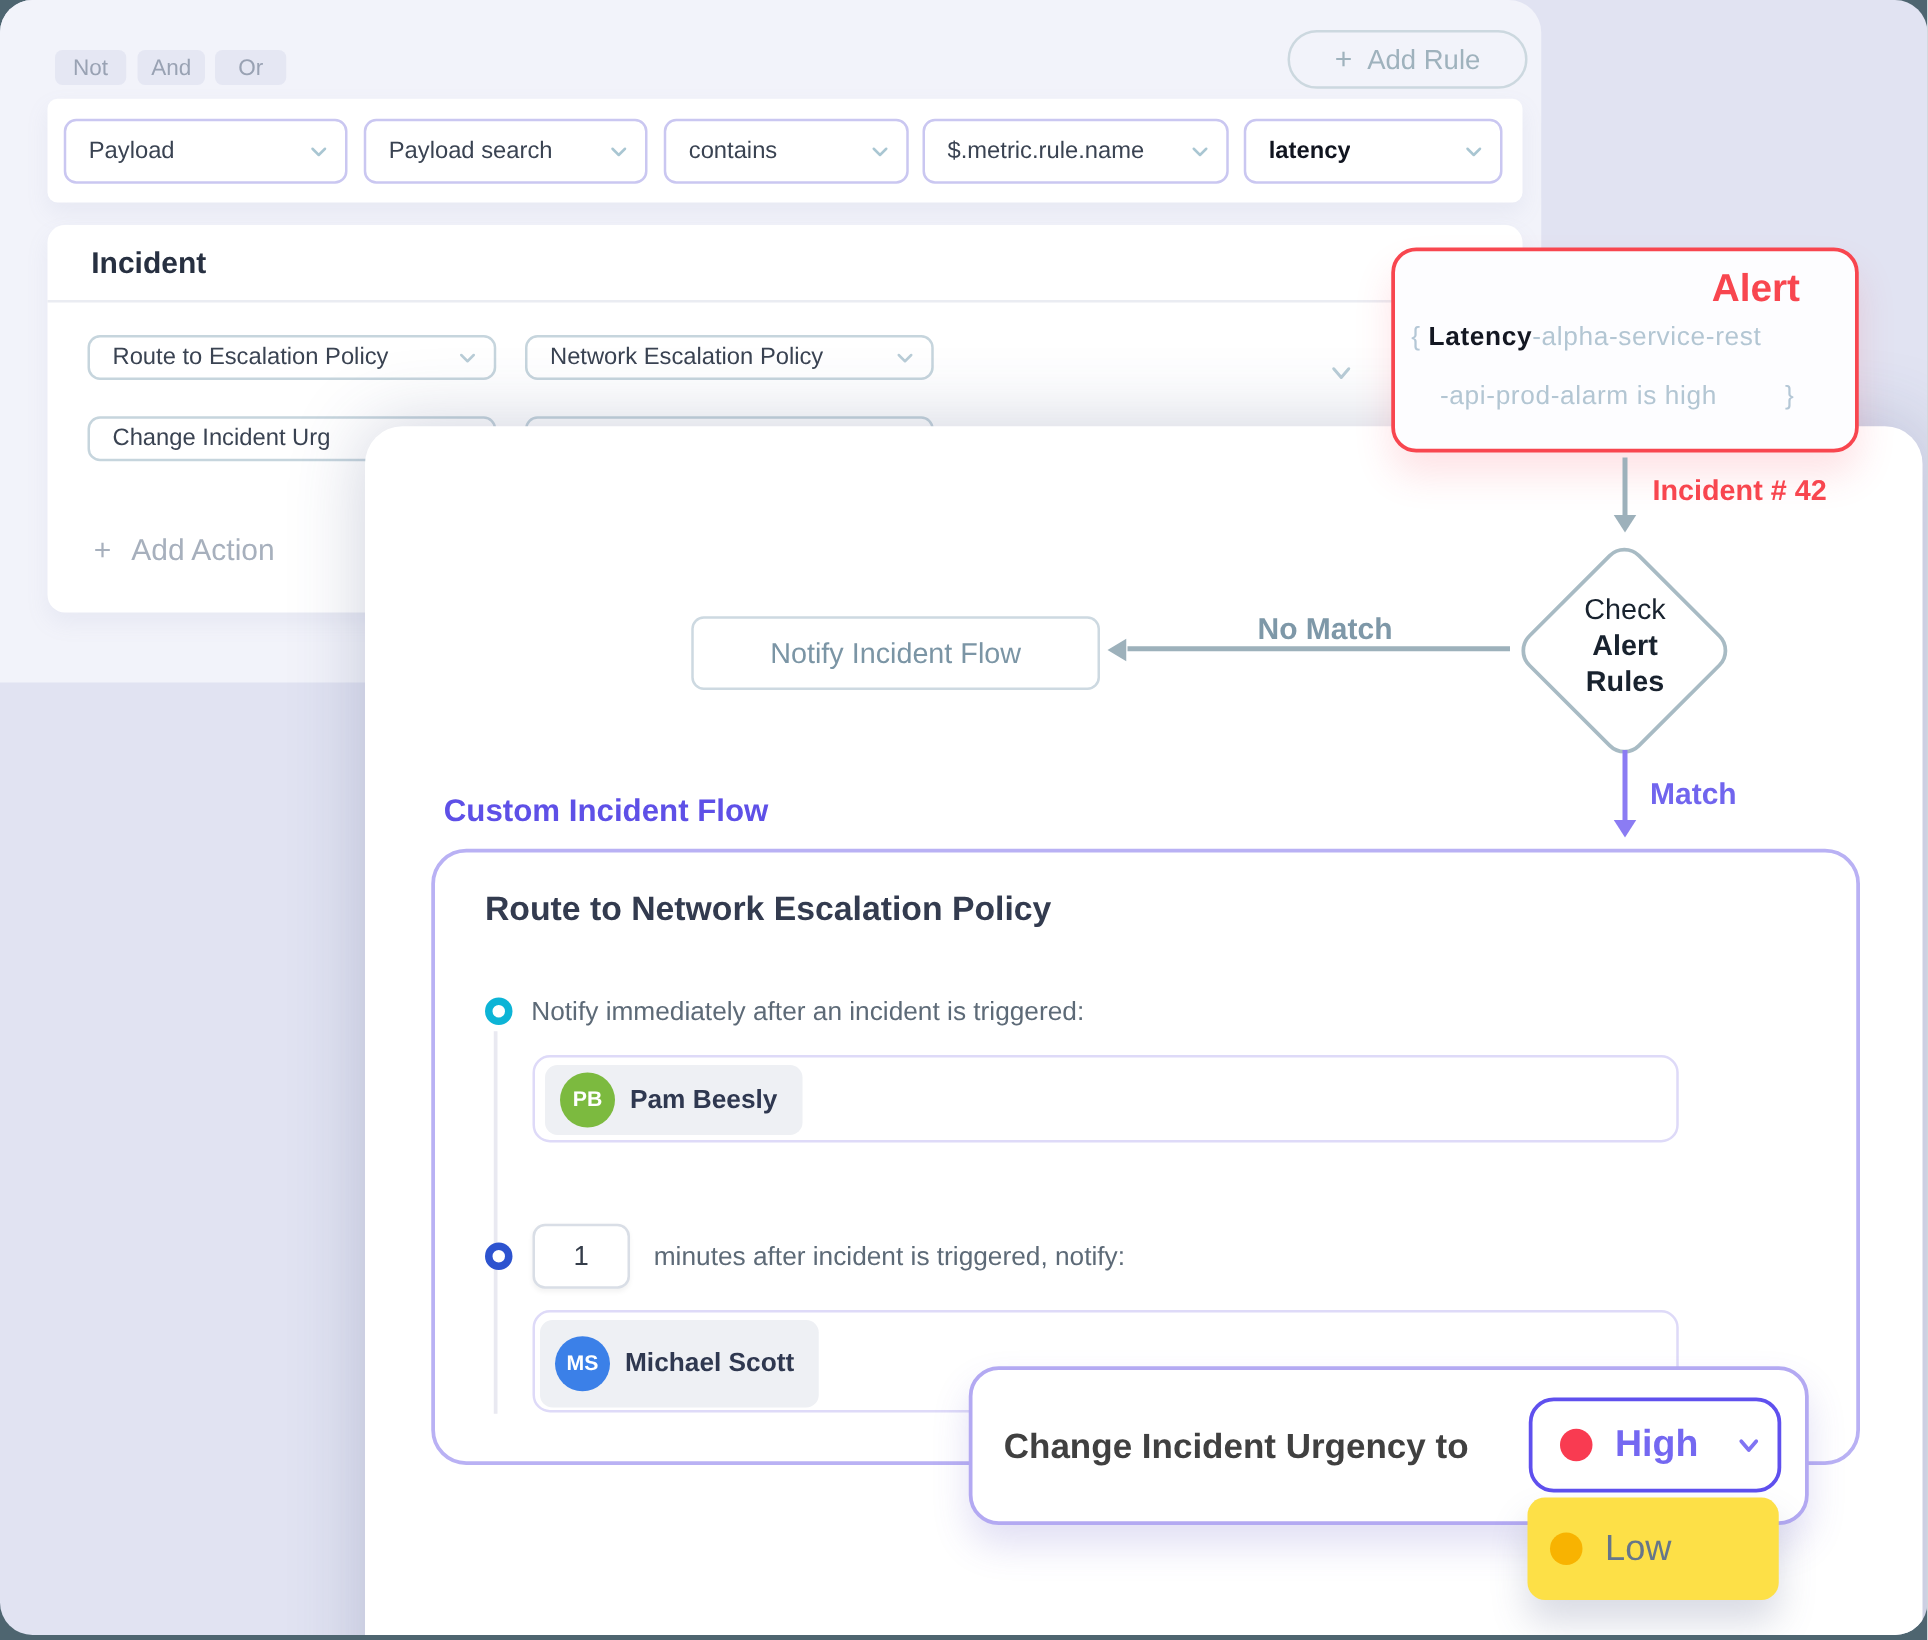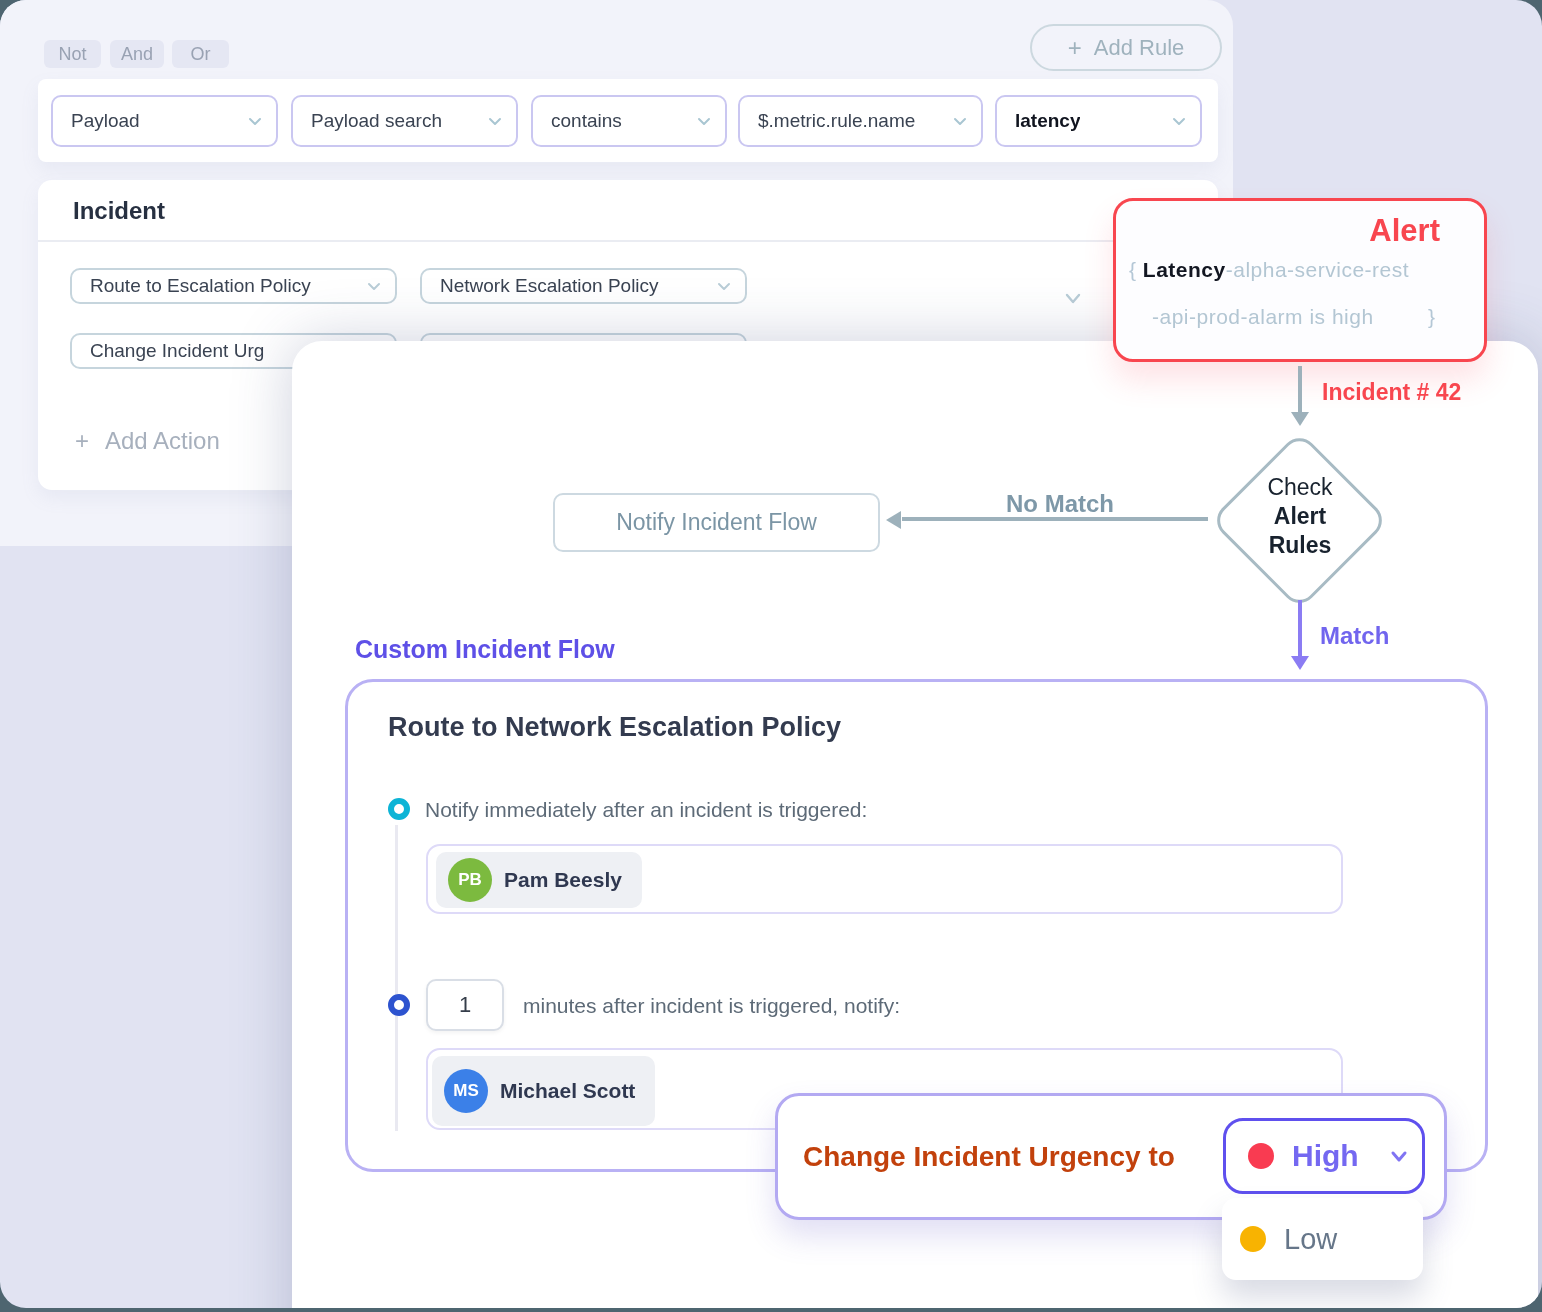--- a/index.html
+++ b/index.html
@@ -83,28 +83,28 @@
   .avatar{width:44px;height:44px;border-radius:50%;color:#fff;font-size:17px;font-weight:bold;
           display:flex;align-items:center;justify-content:center;flex:none;}
   .chip .name{font-size:21px;font-weight:bold;color:#2f3850;white-space:nowrap;padding-right:20px;}
   .numbox{left:78px;top:297px;width:78px;height:52px;border:2px solid #d9dee6;border-radius:10px;background:#fff;
           display:flex;align-items:center;justify-content:center;font-size:22px;color:#353d4a;
           box-sizing:border-box;box-shadow:0 2px 4px rgba(0,0,0,.05);}
 
   .urgency-card{left:775px;top:1093px;width:672px;height:127px;background:#fff;border:3px solid #b3a9f2;
                 border-radius:24px;box-sizing:border-box;display:flex;align-items:center;
                 box-shadow:0 16px 30px rgba(91,79,192,.18);}
-  .urgency-label{font-size:28px;font-weight:bold;color:#c2410c;margin-left:25px;white-space:nowrap;}
+  .urgency-label{font-size:28px;font-weight:bold;color:#404040;margin-left:25px;white-space:nowrap;}
   .high-dd{position:absolute;left:445px;top:22px;width:202px;height:76px;border:3px solid #5f50ee;border-radius:20px;
            background:#fff;box-sizing:border-box;display:flex;align-items:center;padding-left:22px;gap:18px;}
   .dot{border-radius:50%;flex:none;}
   .dot-red{width:26px;height:26px;background:#f93b51;}
   .dot-amber{width:26px;height:26px;background:#f8b301;}
   .high-text{font-size:30px;font-weight:bold;color:#7468f1;}
-  .low-menu{left:1222px;top:1198px;width:201px;height:82px;background:#ffffff;border-radius:14px;
+  .low-menu{left:1222px;top:1198px;width:201px;height:82px;background:#fde047;border-radius:14px;
             box-shadow:0 18px 30px rgba(80,90,130,.22);display:flex;align-items:center;gap:18px;padding-left:18px;box-sizing:border-box;}
   .low-text{font-size:29px;color:#667689;}
 </style>
 </head>
 <body>
 
 <div class="stage">
   <div class="wrapper abs">
     <div class="light-panel abs"></div>
 

